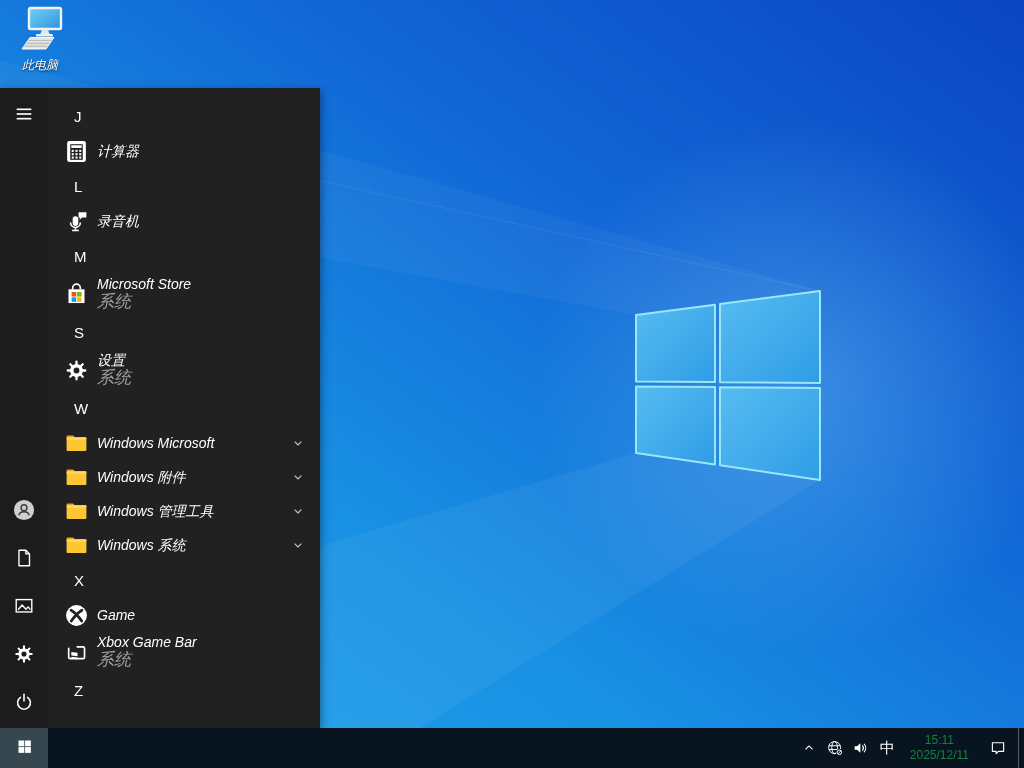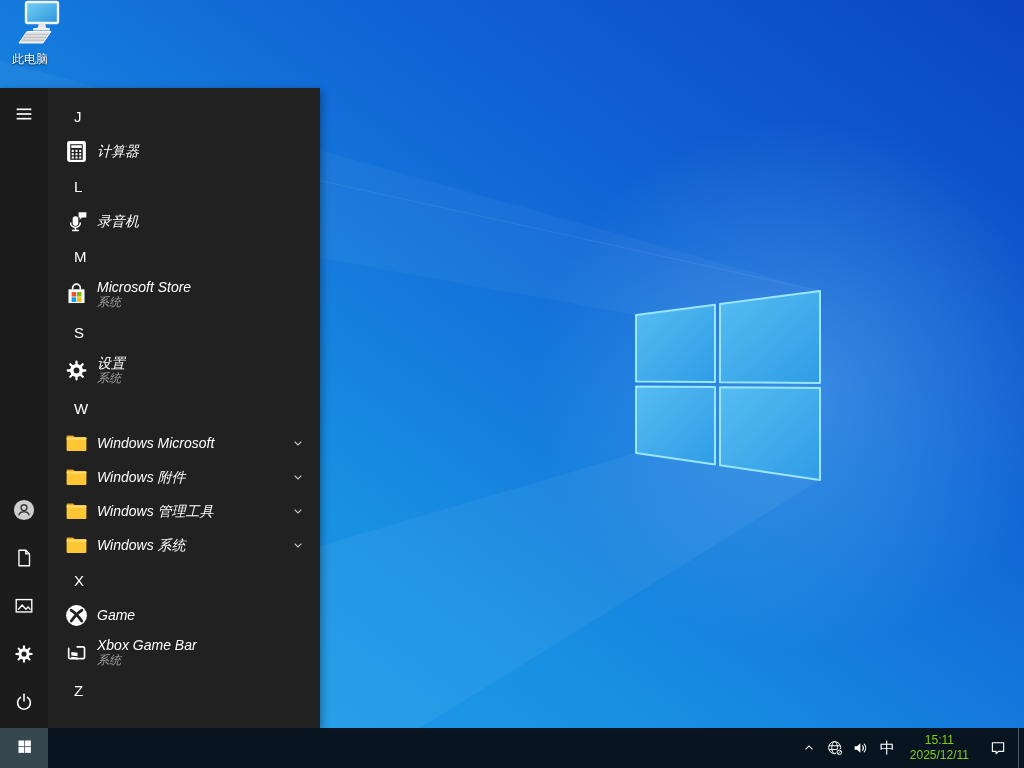--- a/index.html
+++ b/index.html
@@ -7,58 +7,58 @@
   .screen{position:relative;width:1024px;height:768px;background:#000;}
 
   
   .wallpaper{position:absolute;left:0;top:0;right:0;bottom:40px;
     background:
       radial-gradient(circle at 78% 53%, rgba(150,225,255,.30), rgba(150,225,255,0) 30%),
       linear-gradient(to bottom left, #0b45c2 0%, #1166d6 35%, #1890e3 68%, #22a4ec 100%);}
   .wplogo{position:absolute;left:0;top:0;width:1024px;height:728px;}
 
   
-  .desktop-icon{position:absolute;left:12px;top:0;width:56px;display:flex;
-    flex-direction:column;gap:1px;cursor:default;}
+  .desktop-icon{position:absolute;left:12px;top:6px;width:56px;display:flex;
+    flex-direction:column;align-items:center;gap:1px;cursor:default;font-style:italic;}
   .desktop-icon svg{width:50px;height:46px;}
   .dlabel{color:#fff;font-size:12px;text-shadow:0 1px 2px rgba(0,0,0,.85);white-space:nowrap;}
 
   
   .startmenu{position:absolute;left:0;top:88px;width:320px;height:640px;
     background:#212121;display:flex;overflow:hidden;box-shadow:2px 2px 8px rgba(0,0,0,.35);}
   .rail{width:48px;flex:0 0 48px;background:#1c1c1c;position:relative;}
   .rail-btn{width:48px;height:48px;display:flex;align-items:center;justify-content:center;cursor:default;}
   #rail-top .rail-btn{height:40px;margin-top:8px;}
   .rail-bottom{position:absolute;bottom:0;left:0;}
   .rail-btn svg{width:22px;height:22px;}
   .applist{flex:1;padding-top:10px;position:relative;overflow:hidden;}
   .section{height:36px;display:flex;align-items:center;padding-left:26px;color:#fff;font-size:15px;cursor:default;}
   .row{height:34px;display:flex;align-items:center;position:relative;color:#fff;cursor:default;}
   .row.double{height:40px;}
   .row .icn{width:28px;flex:0 0 28px;margin-left:14px;display:flex;align-items:center;justify-content:center;}
   .row .icn svg{width:25px;height:25px;}
   .txt{margin-left:7px;display:flex;flex-direction:column;justify-content:center;line-height:1.18;font-style:italic;}
   .label{font-size:14px;}
-  .sub{font-size:12px;color:#a0a0a0;}
+  .sub{font-size:17px;color:#a0a0a0;}
   .chev{position:absolute;right:14px;top:50%;transform:translateY(-50%);display:flex;}
   .chev svg{width:16px;height:16px;}
 
   
   .taskbar{position:absolute;left:0;right:0;bottom:0;height:40px;background:#081520;
     display:flex;align-items:stretch;z-index:5;}
   .startbtn{width:48px;display:flex;align-items:center;justify-content:center;background:#37474f;cursor:default;}
   .startbtn svg{width:17px;height:17px;}
   .tray{margin-left:auto;display:flex;align-items:center;}
   .ticon{width:26px;height:40px;display:flex;align-items:center;justify-content:center;cursor:default;}
   .ticon svg{width:18px;height:18px;}
   .ticon.small svg{width:14px;height:14px;}
   .ime{width:27px;height:40px;display:flex;align-items:center;justify-content:center;
     color:#fff;font-size:15px;cursor:default;}
   .clock{display:flex;flex-direction:column;align-items:center;justify-content:center;
-    color:#84cc16;font-size:12px;line-height:15px;padding:0 9px;cursor:default;}
+    color:#15803d;font-size:12px;line-height:15px;padding:0 9px;cursor:default;}
   .ac{width:40px;}
   .showdesk{width:5px;height:40px;border-left:1px solid rgba(255,255,255,.30);cursor:default;}
 </style>
 </head>
 <body>
 
 <div class="screen">
 
   <div class="wallpaper">
     <svg class="wplogo" viewBox="0 0 1024 728" xmlns="http://www.w3.org/2000/svg">

